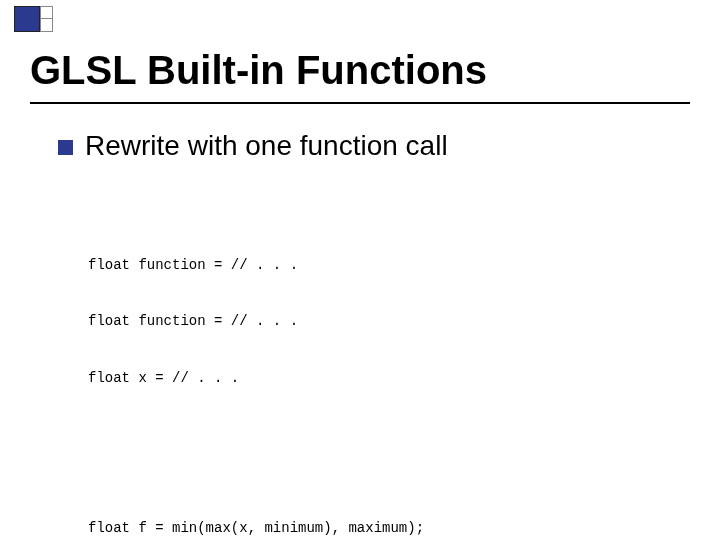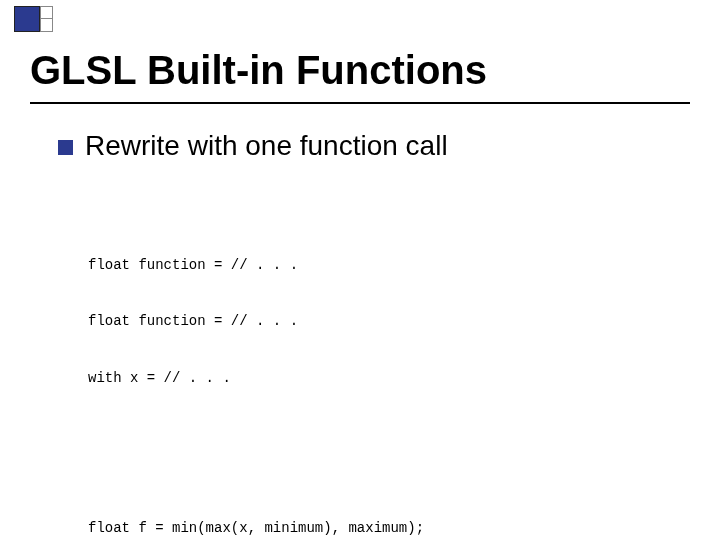--- a/index.html
+++ b/index.html
@@ -115,21 +115,21 @@
   <div class="body">
     <div class="bullet-row">
       <div class="bullet"></div>
       <div class="bullet-text">Rewrite with one function call</div>
     </div>
 
     <div class="code">
       <div class="code-block">
         <div>float function = // . . .</div>
         <div>float function = // . . .</div>
-        <div>with x = // . . .</div>
+        <div>float x = // . . .</div>
       </div>
       <div class="code-block">
         <div>float f = min(max(x, minimum), maximum);</div>
       </div>
     </div>
   </div>
 
 </div>
 
 </body></html>

